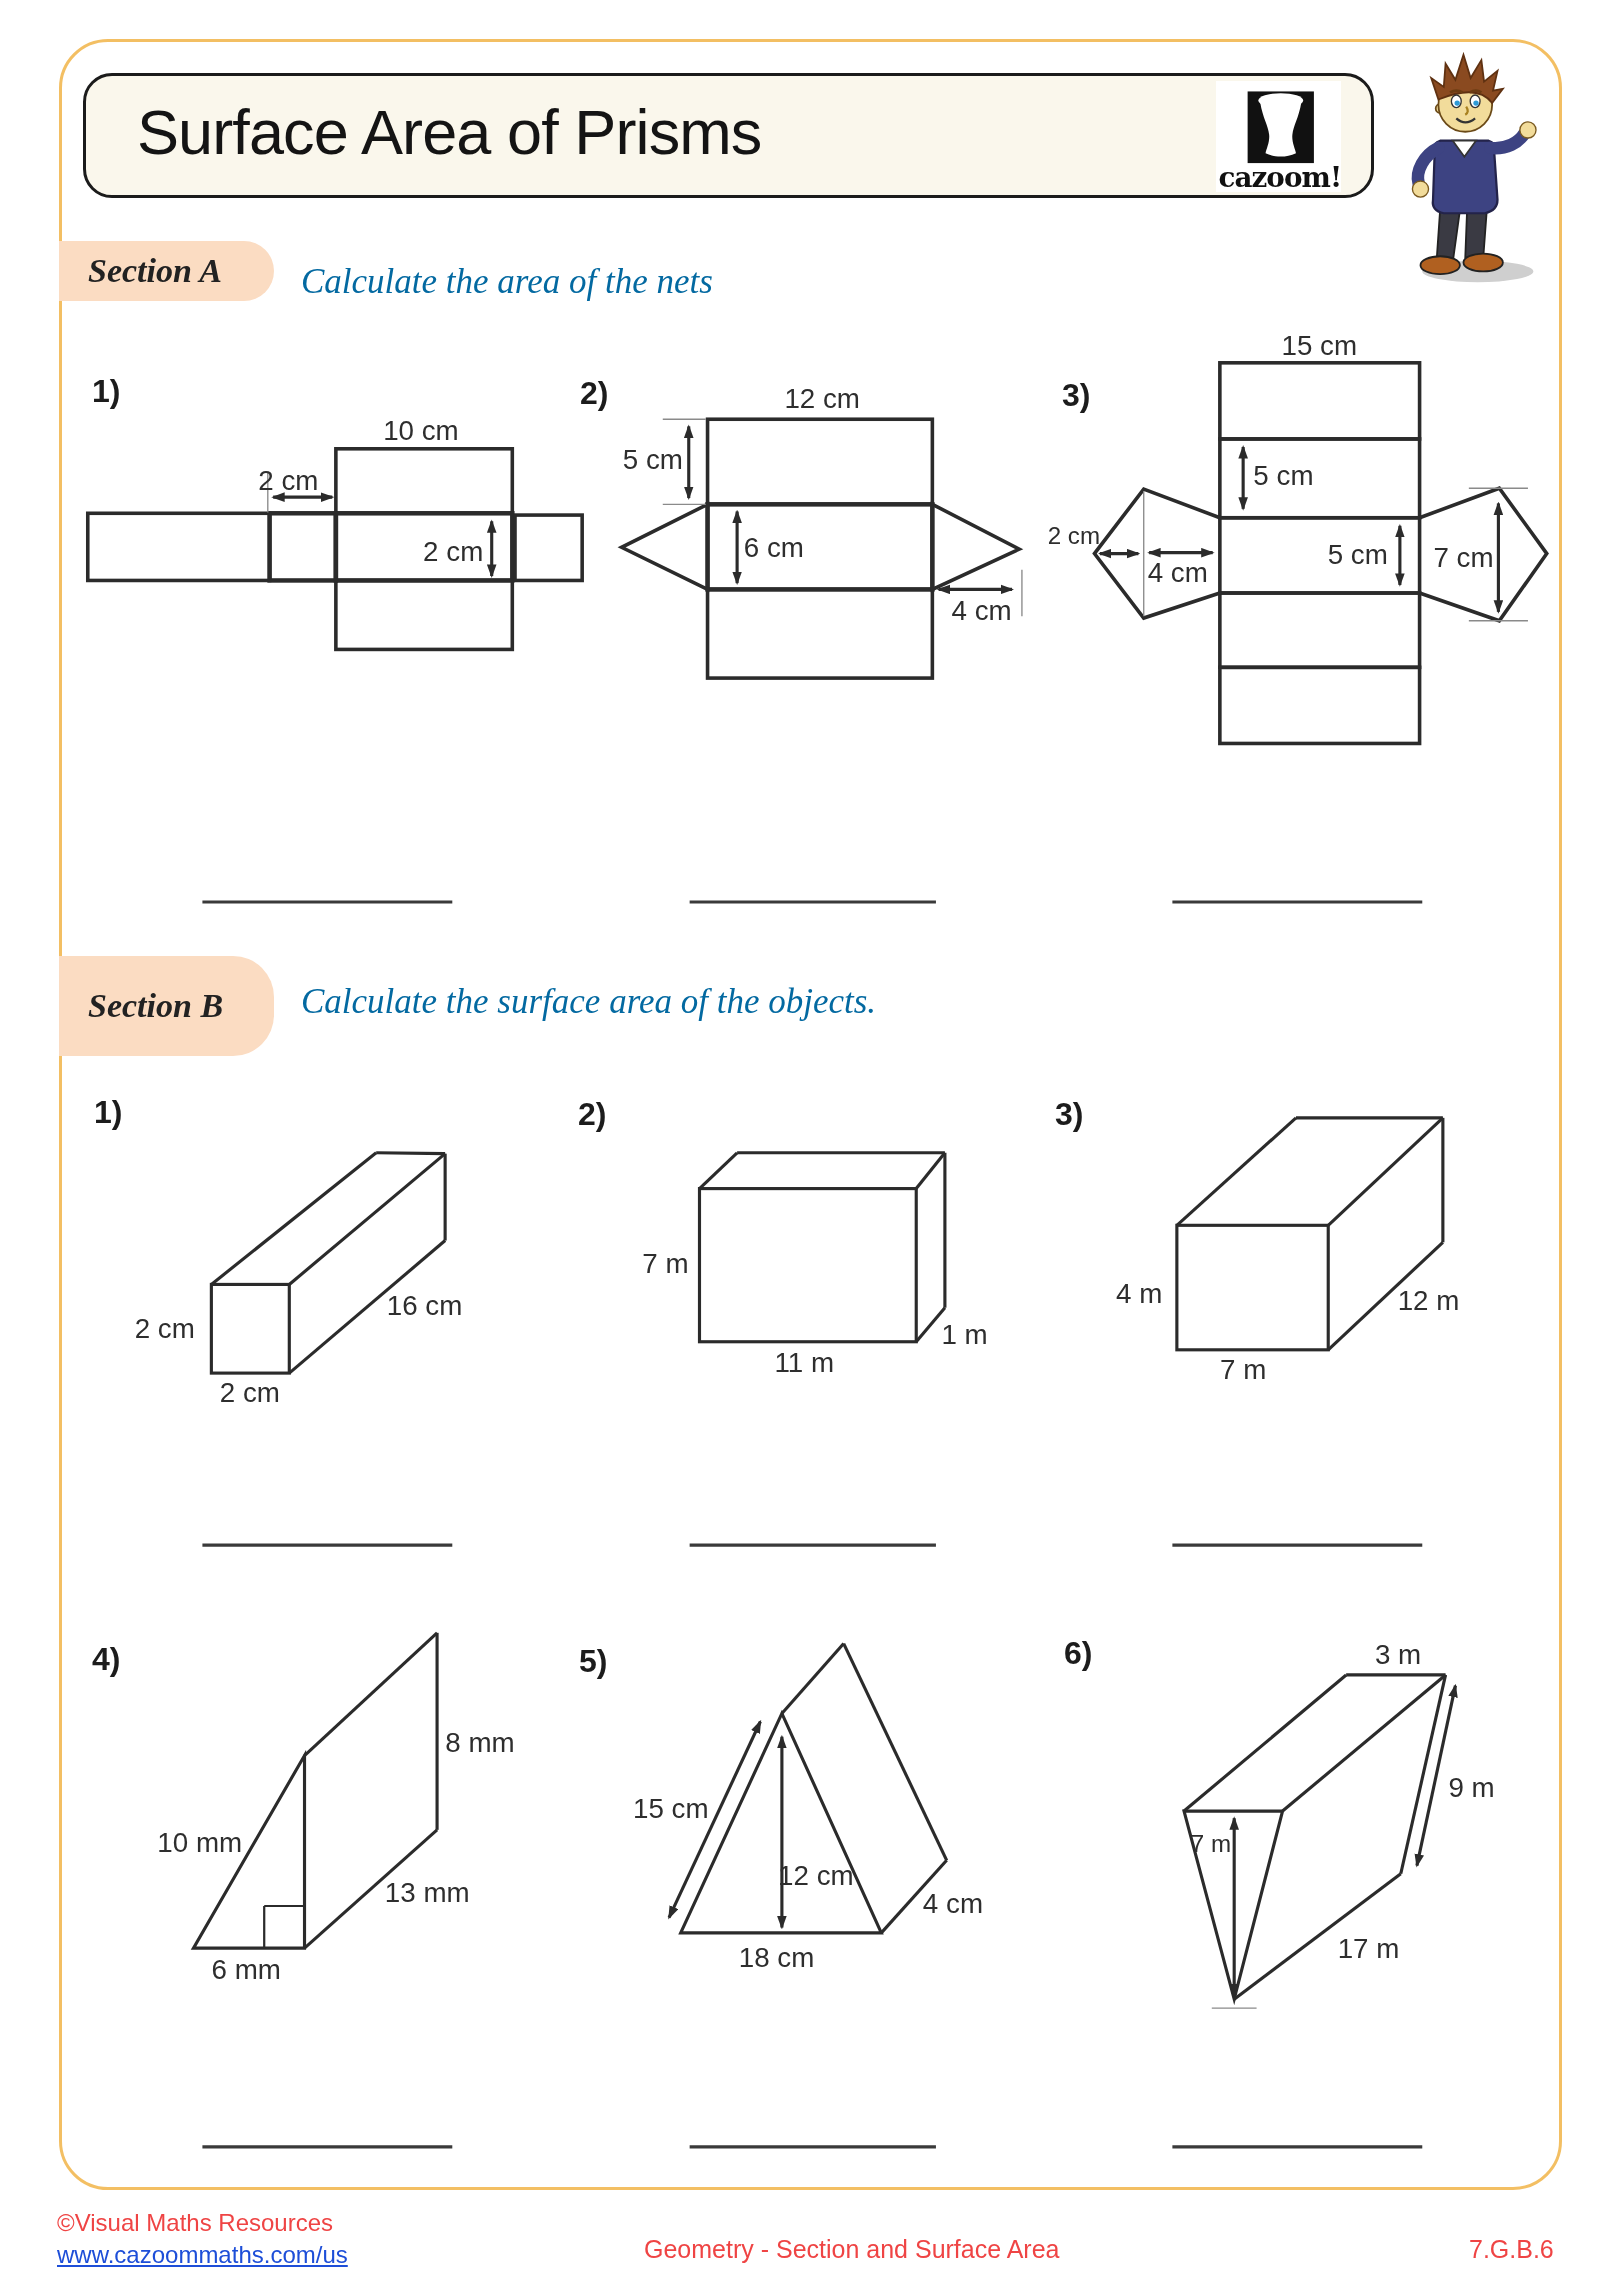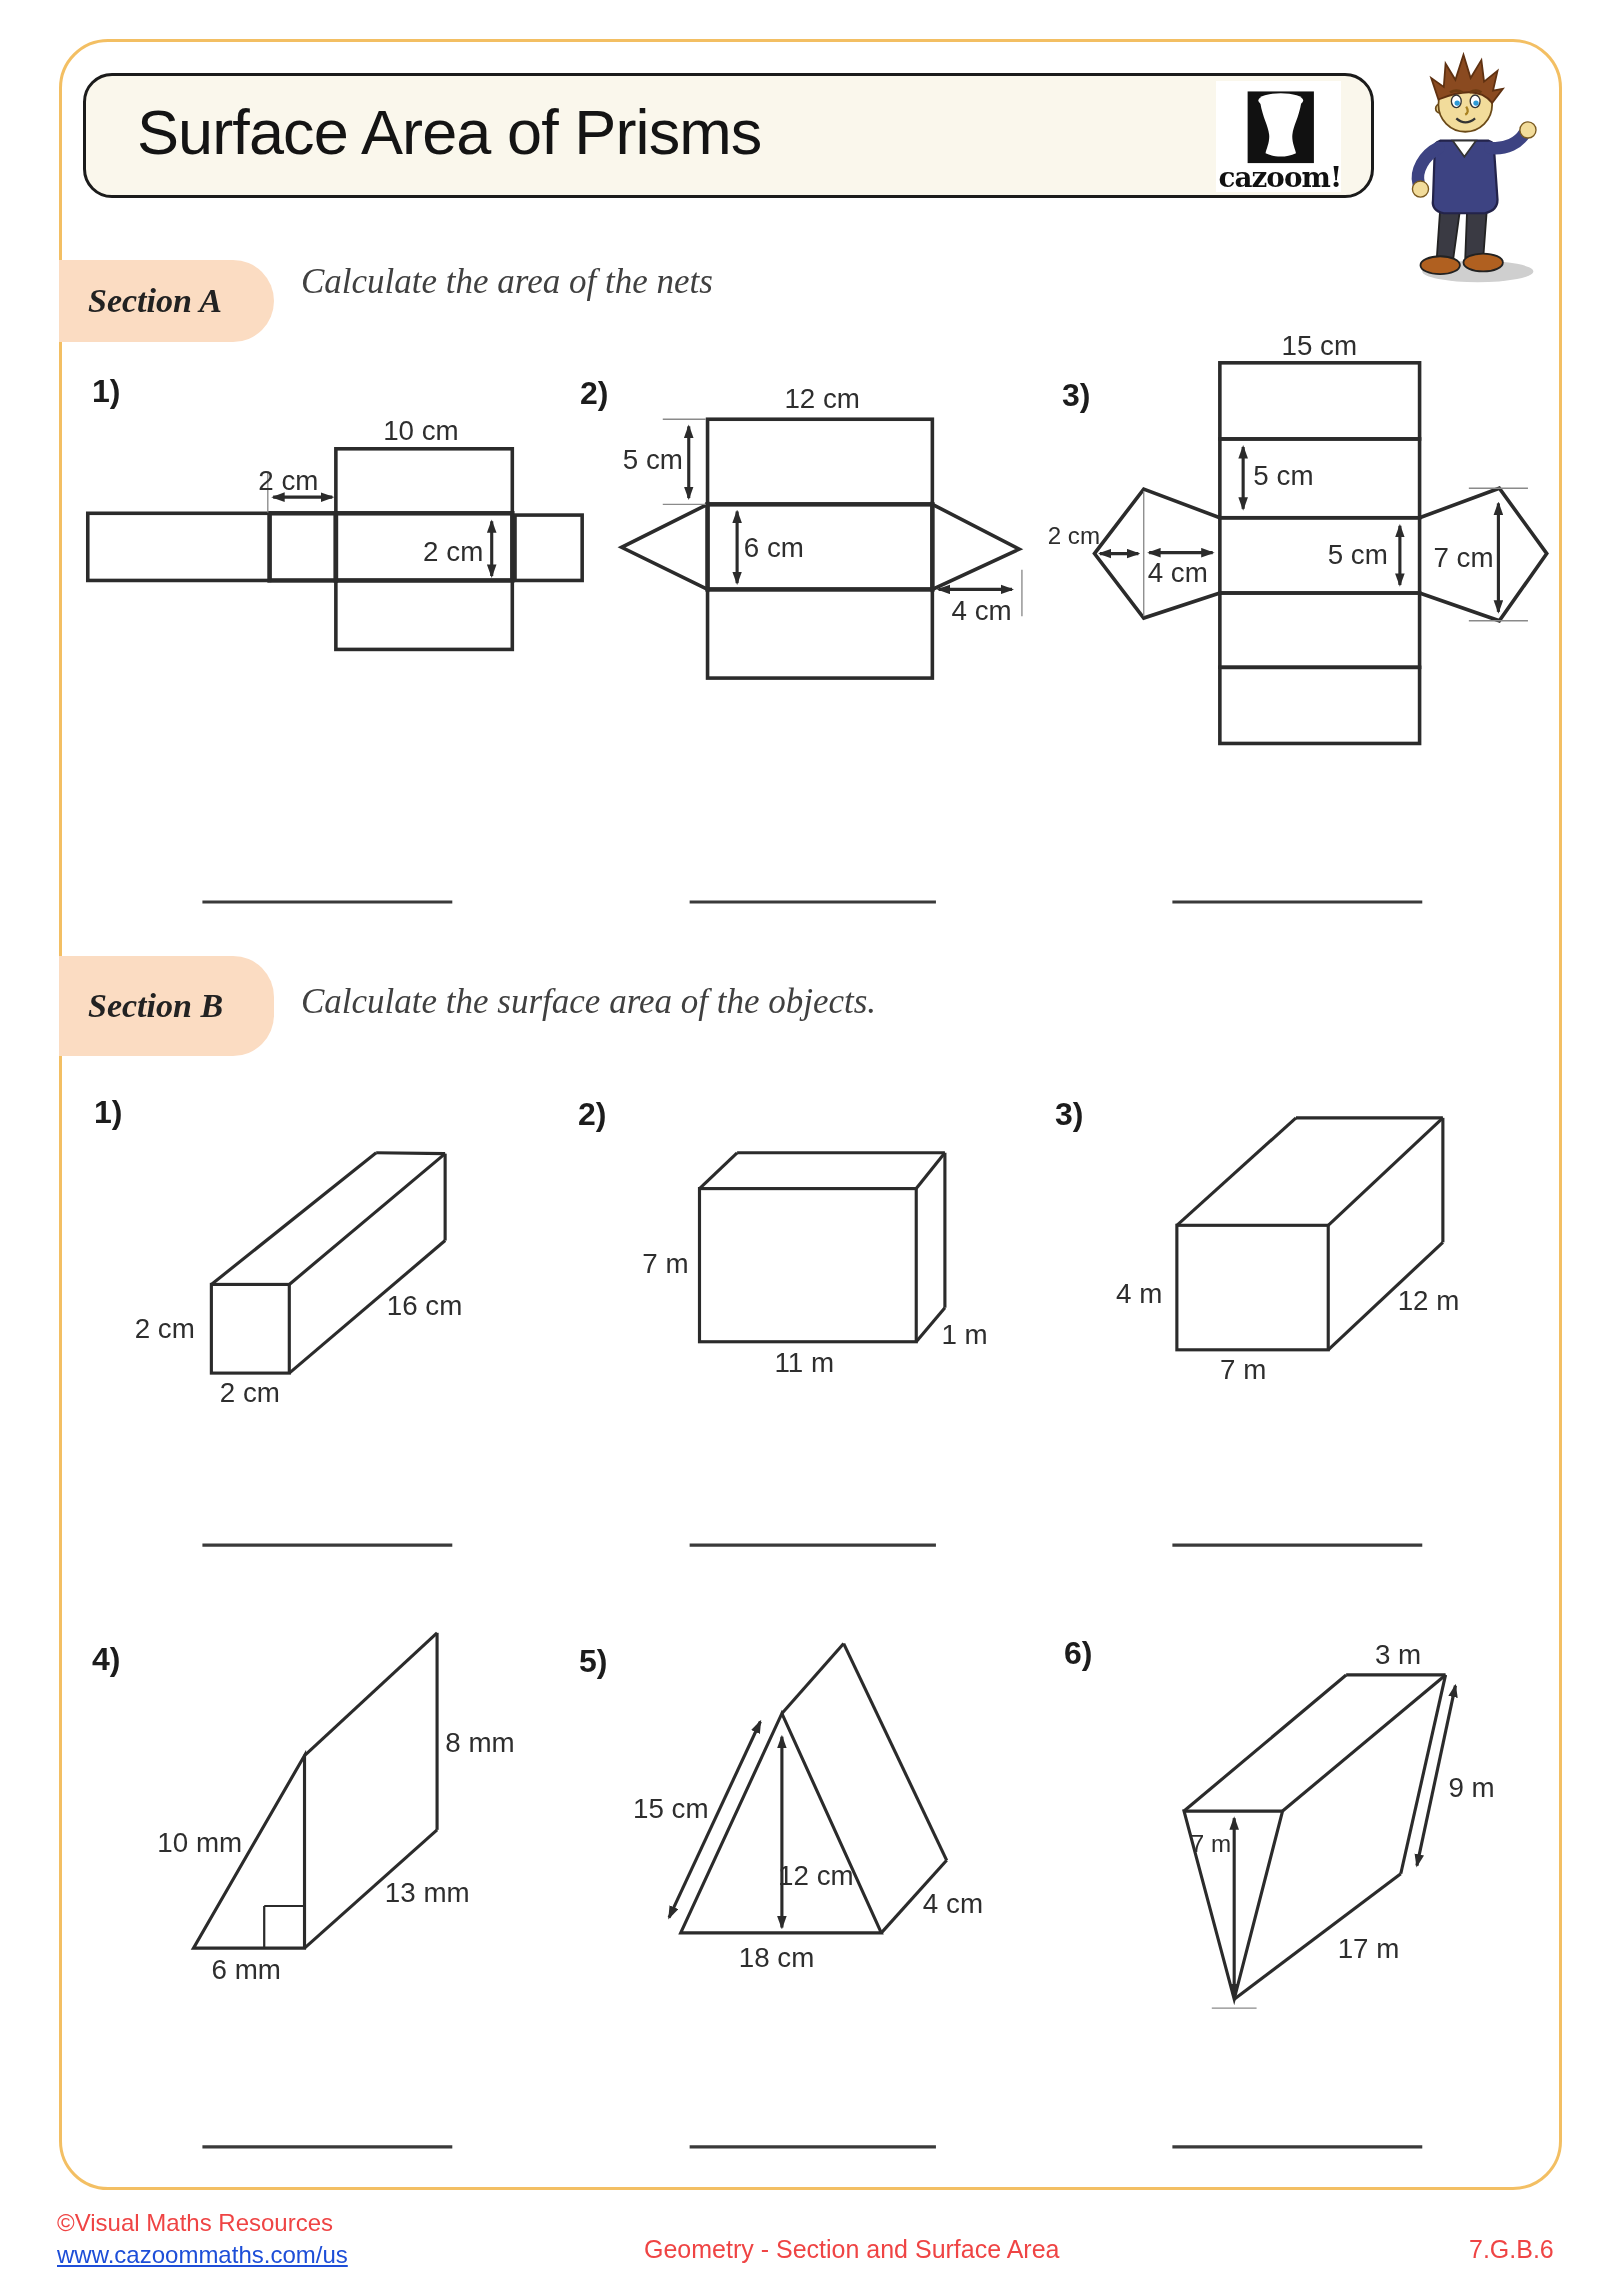--- a/index.html
+++ b/index.html
@@ -18,28 +18,28 @@
     left:83px;top:73px;width:1291px;height:125px;background:#FAF7EC;
     border:3.6px solid #1b1b1b;border-radius:29px;box-sizing:border-box;
   }
   #title-text{
     left:137px;top:96px;font-size:63px;font-weight:normal;letter-spacing:-0.9px;color:#141414;
     white-space:nowrap;
   }
   #logo-patch{left:1216px;top:81px;width:125px;height:111px;background:#ffffff;}
   
   .section-pill{background:#FBDCC2;border-radius:0 41px 41px 0;}
-  #section-a-pill{left:59px;top:241px;width:215px;height:82px;margin-top:19px;}
+  #section-a-pill{left:59px;top:241px;width:215px;height:60px;}
   #section-b-pill{left:59px;top:956px;width:215px;height:100px;}
   .section-label{
     font-family:"Liberation Serif",serif;font-style:italic;font-weight:bold;
     font-size:34px;color:#222;padding-left:29px;display:flex;align-items:center;height:100%;
   }
   .instruction{
-    font-family:"Liberation Serif",serif;font-style:italic;font-size:35px;color:#404040;
+    font-family:"Liberation Serif",serif;font-style:italic;font-size:35px;color:#0369a1;
     white-space:nowrap;
   }
   #instruction-a{left:301px;top:262px;}
   #instruction-b{left:301px;top:982px;}
   .qnum{font-size:32px;font-weight:bold;color:#1c1c1c;}
   
   svg text{font-family:"Liberation Sans",sans-serif;font-size:31px;fill:#2e2e2e;}
   svg text.sm{font-size:27px;}
   .s4{stroke:#2b2b2b;stroke-width:4;fill:none;}
   .s45{stroke:#2b2b2b;stroke-width:5;fill:none;}

